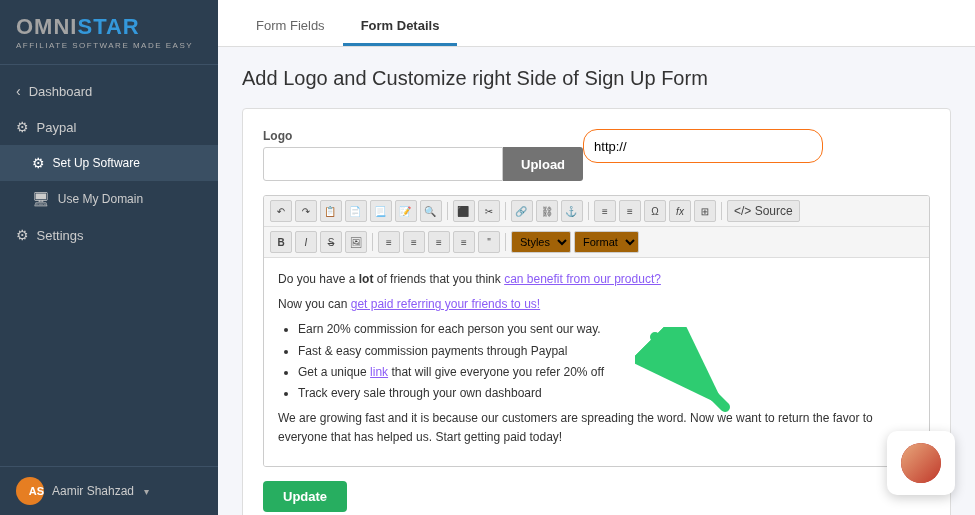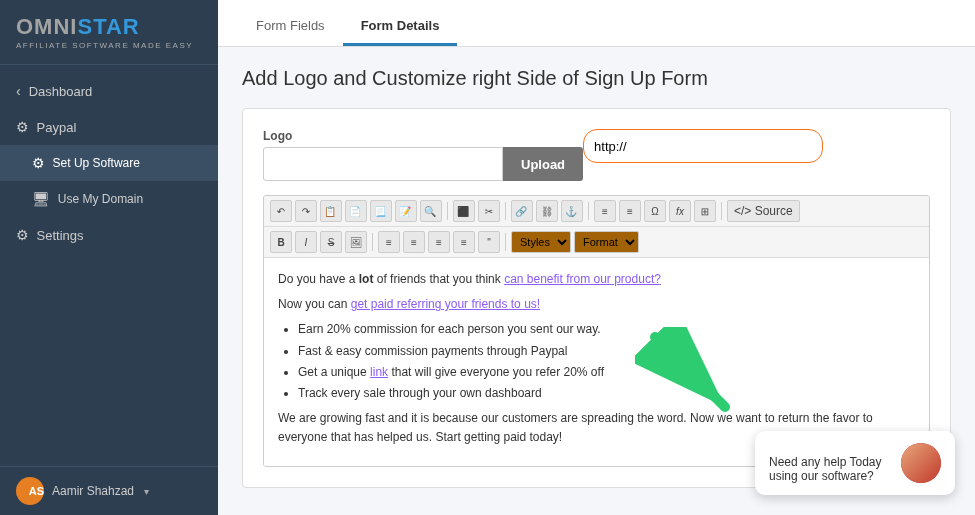--- a/index.html
+++ b/index.html
@@ -205,33 +205,33 @@
             <li>Track every sale through your own dashboard</li>
           </ul>
           <p>We are growing fast and it is because our customers are spreading the word. Now we want to return the favor to everyone that has helped us. Start getting paid today!</p>
         </div>
 
         <div style="position:relative;height:0;">
           <div class="scroll-handle"></div>
         </div>
       </div>
 
+      <button class="update-btn">Update</button>
     </div>
 
     <div class="green-arrow">
       <svg viewBox="0 0 120 100" xmlns="http://www.w3.org/2000/svg">
         <defs>
           <marker id="arrowhead" markerWidth="10" markerHeight="7" refX="10" refY="3.5" orient="auto">
             <polygon points="0 0, 10 3.5, 0 7" fill="#2ecc71"></polygon>
           </marker>
         </defs>
         <line x1="20" y1="10" x2="90" y2="80" stroke="#2ecc71" stroke-width="10" marker-end="url(#arrowhead)" stroke-linecap="round"></line>
       </svg>
     </div>
 
     <div class="chat-bubble">
-      <div style="flex:1;">Need any help Today using our software?</div>
       <div class="chat-avatar">
         <div class="chat-avatar-img"></div>
       </div>
     </div>
   </div>
 </div>
 
 </body></html>

